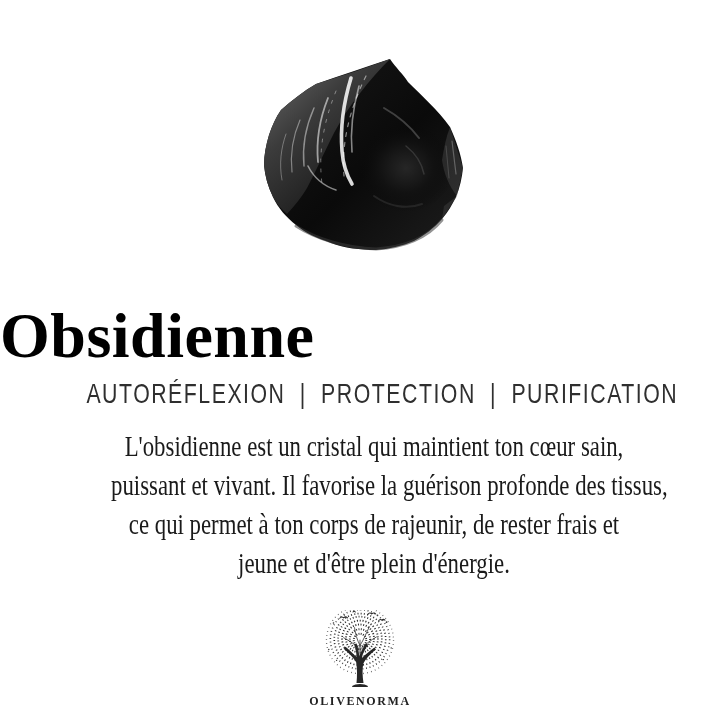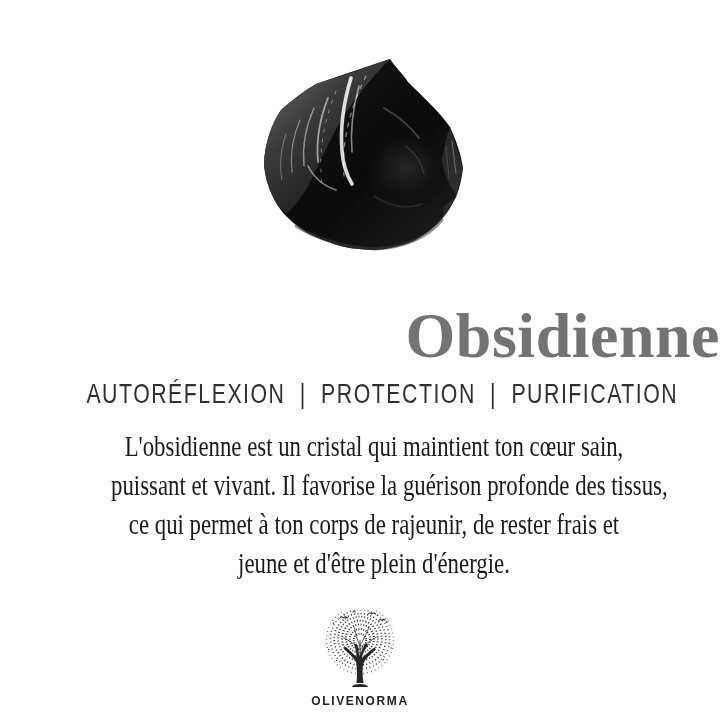--- a/index.html
+++ b/index.html
@@ -17,26 +17,26 @@
     top: 46px;
     width: 212px;
     height: 210px;
   }
   .stone-wrap svg { display: block; width: 100%; height: 100%; }
 
   .title {
     position: absolute;
     left: 0; right: 0;
     top: 301px;
-    text-align: right;
+    text-align: left;
     font-family: "Liberation Serif", serif;
     font-weight: 700;
     font-size: 64px;
     line-height: 70px;
-    color: #737373;
+    color: #000000;
     letter-spacing: 0.5px;
     white-space: nowrap;
   }
   .subtitle {
     position: absolute;
     left: 0; right: 0;
     top: 377px;
     text-align: center;
     font-family: "Liberation Sans", sans-serif;
     font-weight: 400;
@@ -71,21 +71,21 @@
     top: 610px;
     display: flex;
     justify-content: center;
   }
   .logo-wrap svg { display: block; width: 78px; height: 82px; }
   .brand-name {
     position: absolute;
     left: 0; right: 0;
     top: 694px;
     text-align: center;
-    font-family: Liberation Sans, sans-serif;
+    font-family: Liberation Serif, serif;
     font-weight: 700;
     font-size: 12px;
     line-height: 14px;
     letter-spacing: 1.6px;
     color: #222222;
     white-space: nowrap;
   }
 </style>
 </head>
 <body>

